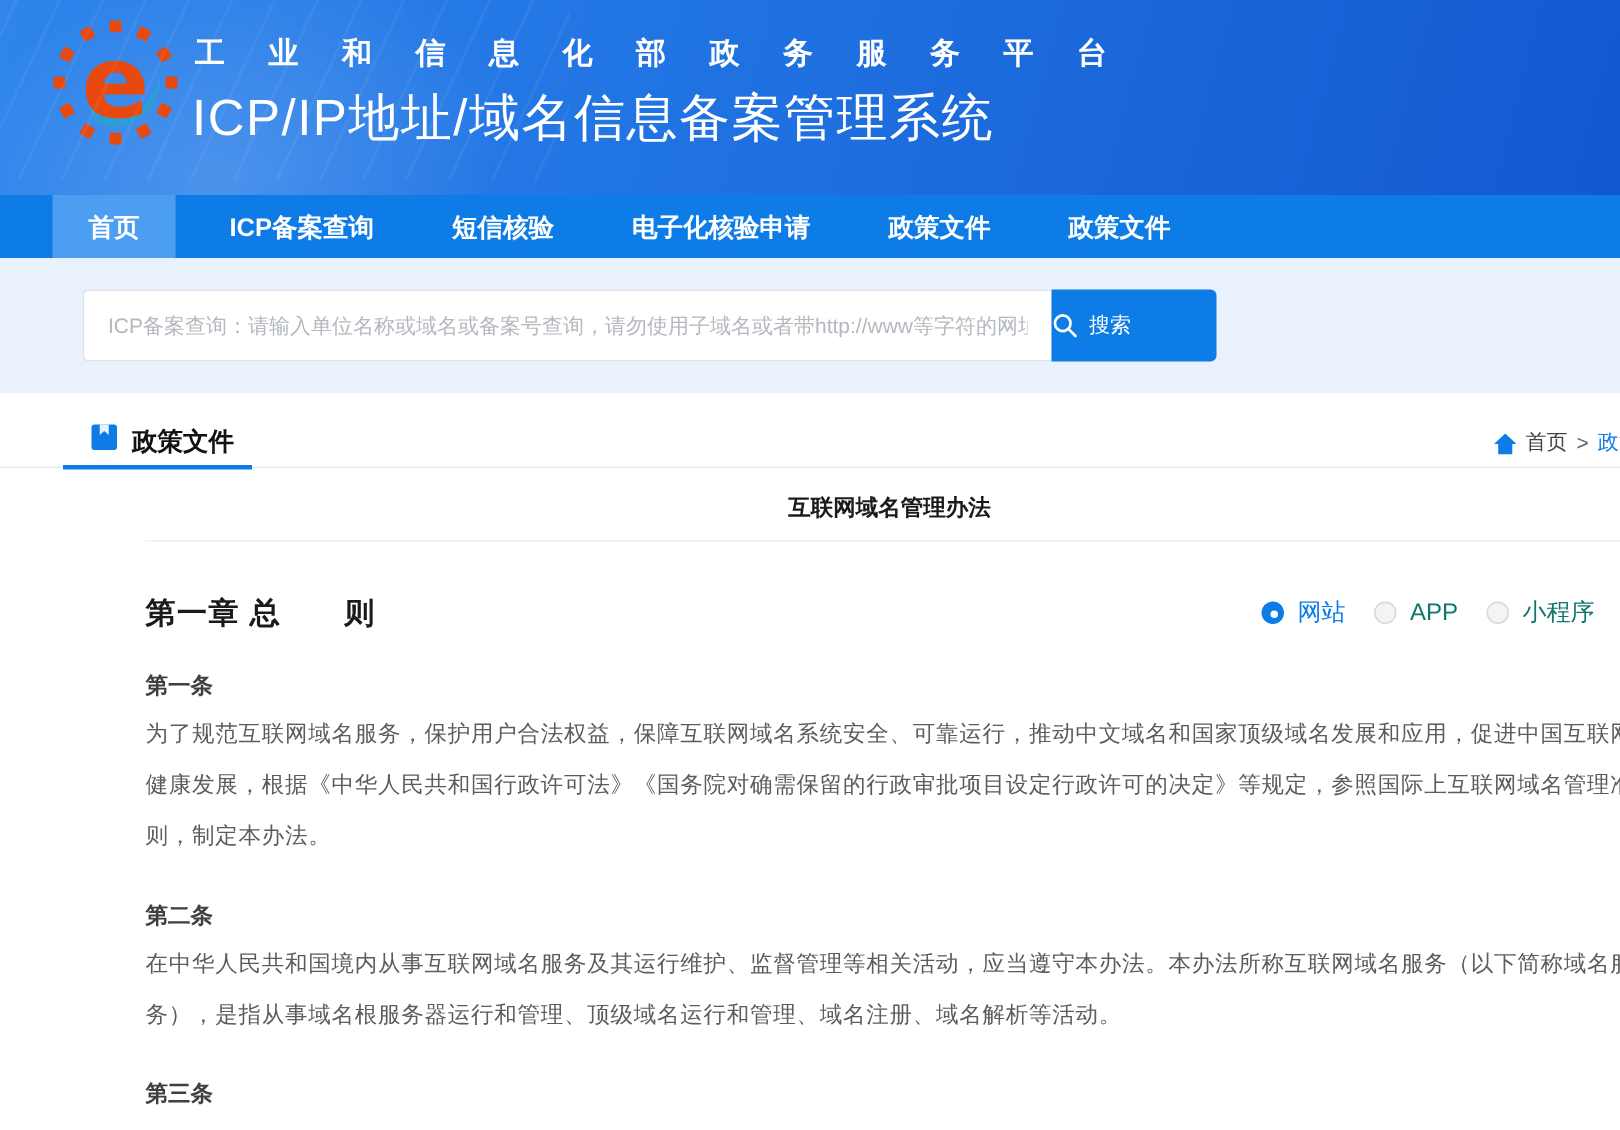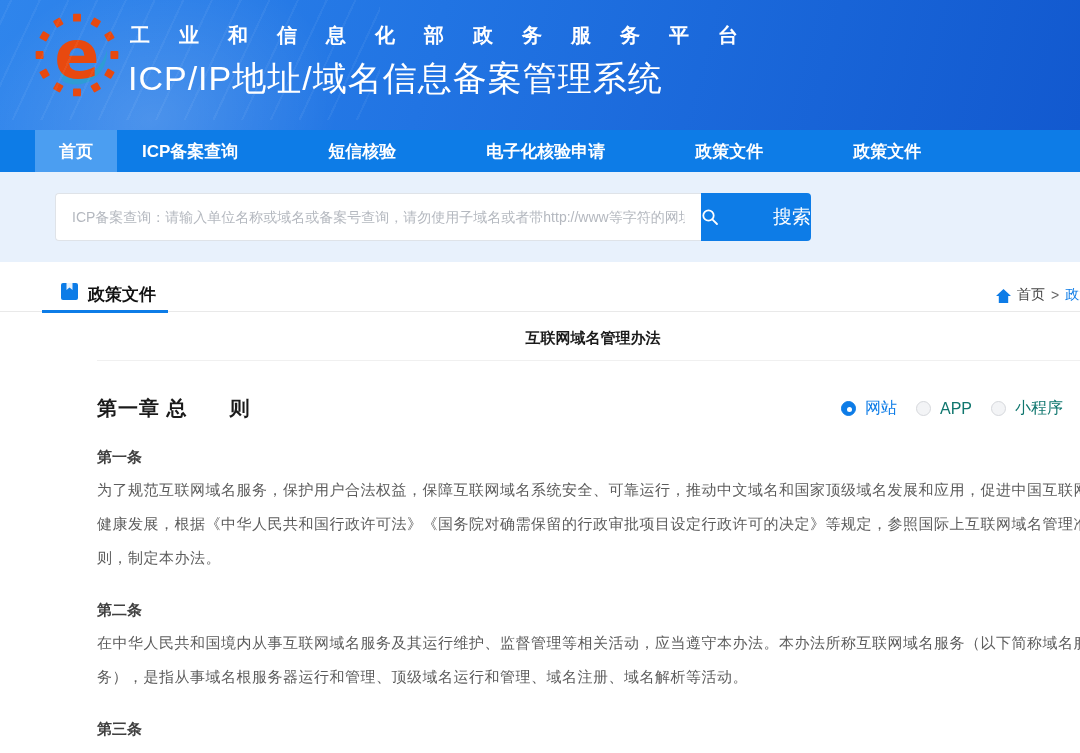--- a/index.html
+++ b/index.html
@@ -29,37 +29,37 @@
     position:absolute; left:128px; top:56px; color:#fff; font-size:34px; font-weight:500;
     white-space:nowrap; letter-spacing:1px;
   }
 
   
   .nav {
     height:42px; background:#0d7ce7; display:flex; align-items:stretch; padding-left:35px;
   }
   .nav-item {
     display:flex; align-items:center; color:#fff; font-size:17px; font-weight:bold;
-    cursor:pointer; margin-left:90px; white-space:nowrap; text-decoration:none;
+    cursor:pointer; margin-left:52px; white-space:nowrap; text-decoration:none;
   }
   .nav-item.active { background:#4b9ef1; margin-left:0; padding:0 24px; }
-  .nav-item.active + .nav-item { margin-left:25px; }
+  .nav-item.active + .nav-item { margin-left:36px; }
 
   
   .search-strip { height:90px; background:#e8f1fc; position:relative; }
   .search-box { position:absolute; left:55px; top:21px; display:flex; }
   .search-input {
     width:646px; height:48px; border:1px solid #dfe3e8; border-right:none; outline:none;
     border-radius:4px 0 0 4px; background:#fff; padding:0 16px; font-size:14px; color:#333;
     font-family:inherit;
   }
   .search-input::placeholder { color:#b4b8bf; }
   .search-btn {
-    width:110px; height:48px; border:none; background:#0d7ce7; color:#fff; font-size:19px;
-    border-radius:0 4px 4px 0; cursor:pointer; display:flex; align-items:center; justify-content:space-between;
+    width:110px; height:48px; border:none; background:#0d7ce7; color:#fff; font-size:14px;
+    border-radius:0 4px 4px 0; cursor:pointer; display:flex; align-items:center; justify-content:flex-start;
     gap:7px; font-family:inherit;
   }
   .radio-row { position:absolute; left:841px; top:226px; display:flex; align-items:center; white-space:nowrap; }
   .radio-opt { display:flex; align-items:center; margin-right:19px; cursor:pointer;justify-content:flex-end; }
   .radio-dot {
     width:15px; height:15px; border-radius:50%; background:#f3f4f6; border:1px solid #d6d8dc;
     margin-right:9px; position:relative; flex:0 0 auto;
   }
   .radio-opt.selected .radio-dot { background:#0d7ce7; border-color:#0d7ce7; }
   .radio-opt.selected .radio-dot::after {

